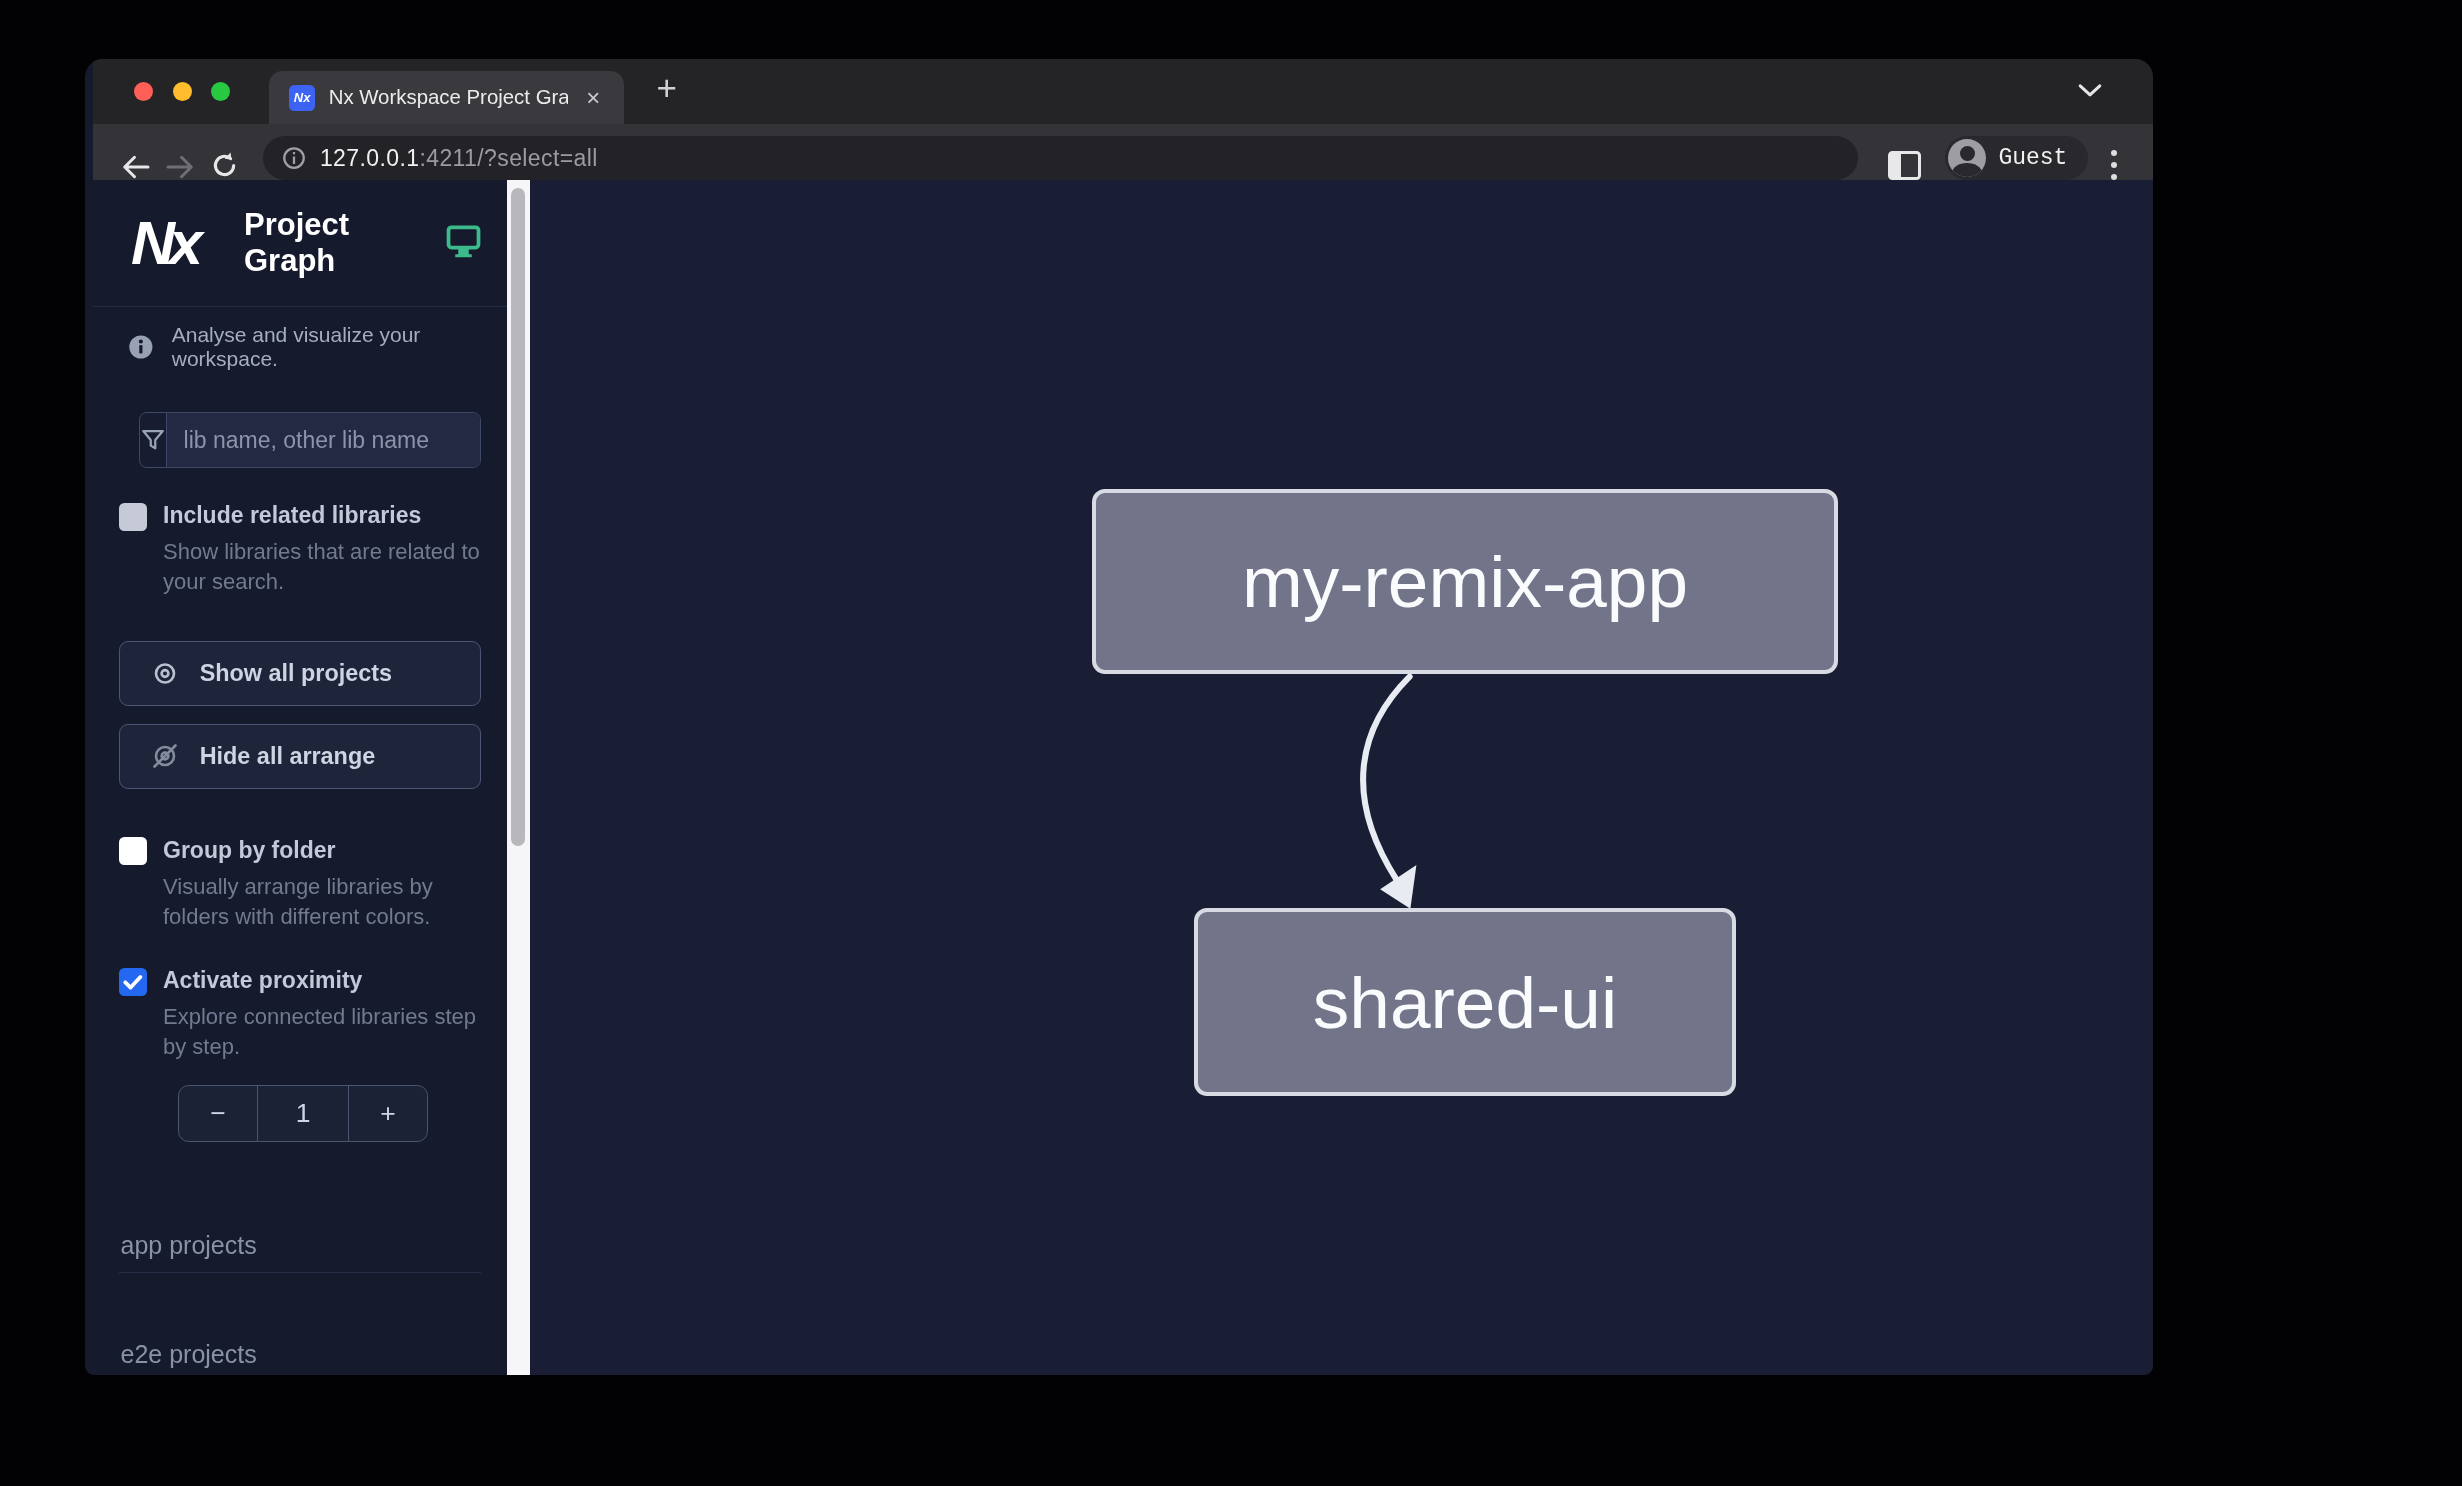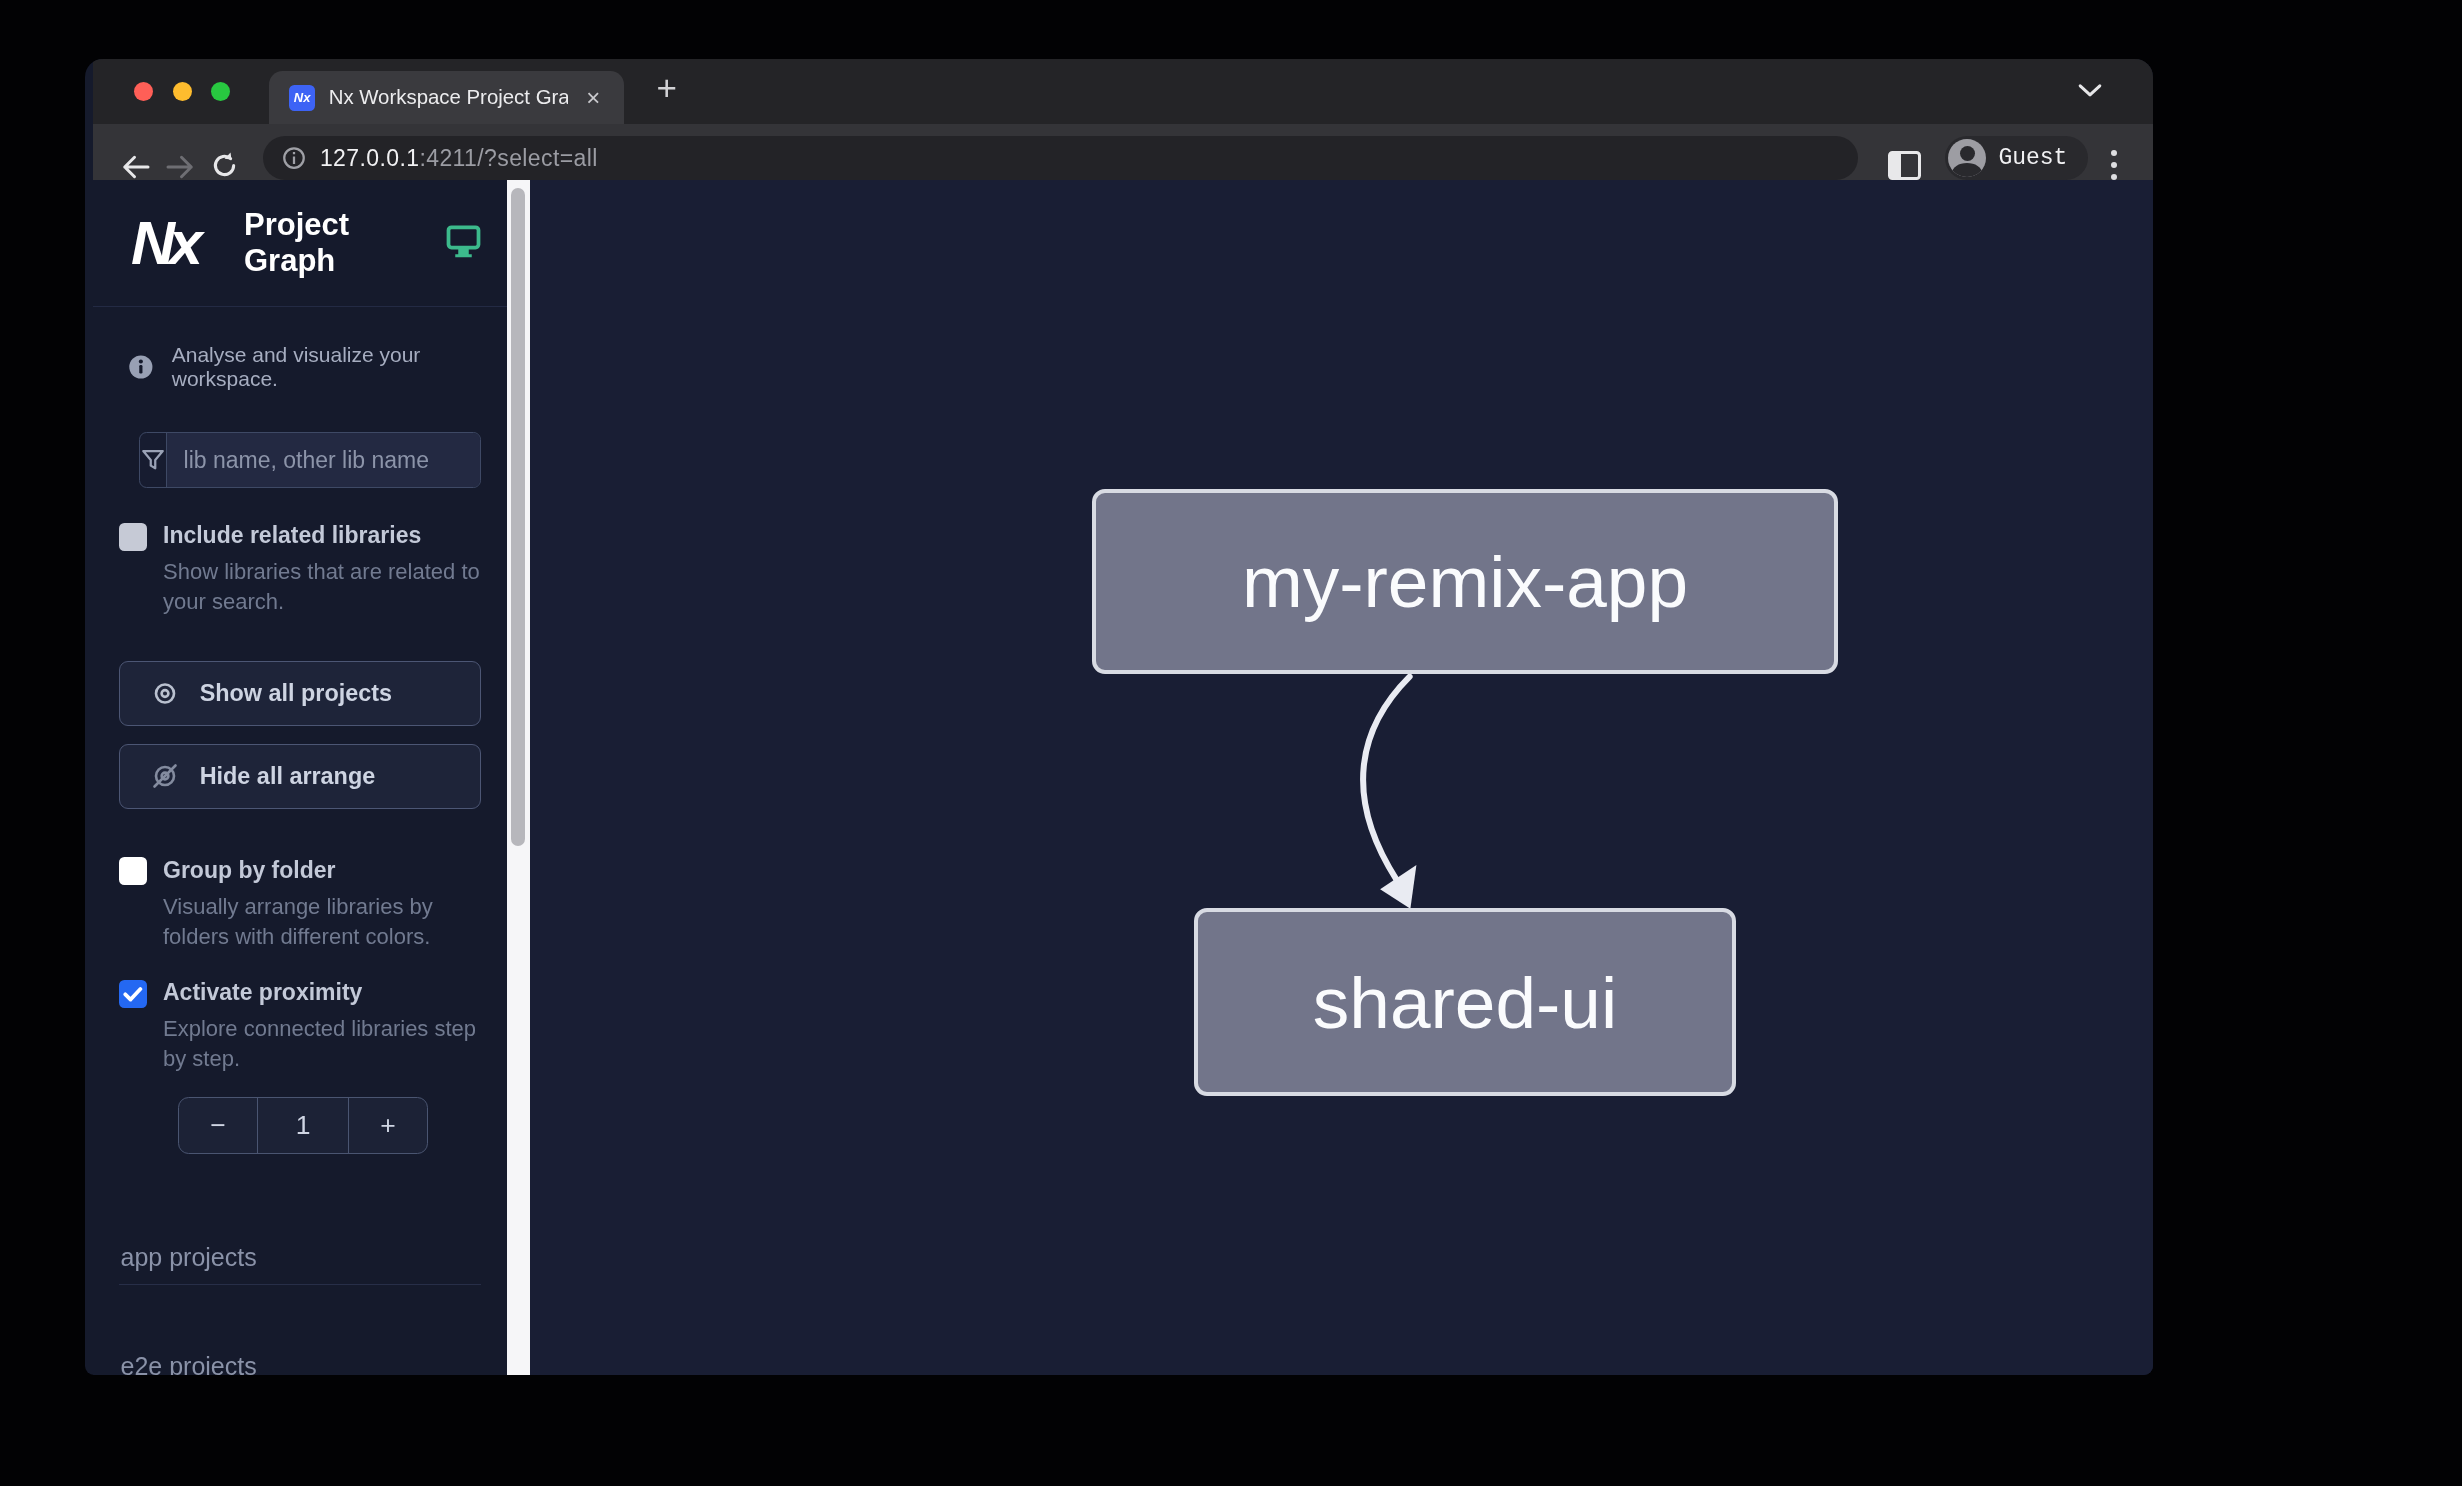--- a/index.html
+++ b/index.html
@@ -47,21 +47,21 @@
   .vscroll .thumb { position: absolute; left: 3.8px; top: 7.6px; width: 14.4px; height: 658px; border-radius: 7.6px; background: #b7b7bc; }
   .canvas { flex: 1; background: #191e34; position: relative; }
 
   .sb-header { height: 127px; display: flex; align-items: center; padding: 0 26px 0 38px;
                border-bottom: 1.5px solid #232a44; }
   .nx-logo { color: #ffffff; font-size: 61px; font-weight: 900; letter-spacing: -6px; line-height: 1; font-style: italic; }
   .sb-title { color: #ffffff; font-size: 31px; font-weight: 700; margin-left: 47px; }
   .monitor-icon { margin-left: 27px; }
 
   .sb-body { padding: 0 26px; }
-  .info-row { display: flex; align-items: center; gap: 18px; margin-top: 36px; padding-left: 9px; }
+  .info-row { display: flex; align-items: center; gap: 18px; margin-top: 16px; padding-left: 9px; }
   .info-text { color: #a6adc0; font-size: 21px; }
 
   .filter { margin-top: 41px; height: 56px; border: 1.5px solid #3e4965; border-radius: 7.6px; display: flex;
             overflow: hidden; background: #171c30; margin-left: 20px; }
   .filter-icon-cell { width: 51px; display: flex; align-items: center; justify-content: center; border-right: 1.5px solid #3e4965; }
   .filter input { flex: 1; background: #232942; border: none; outline: none; color: #c3c9d8;
                   font-size: 23px; padding: 0 16.6px; font-family: "Liberation Sans", sans-serif; }
   .filter input::placeholder { color: #8c94a9; opacity: 1; }
 
   .opt { margin-top: 33px; display: grid; grid-template-columns: 44px 1fr; }
@@ -214,21 +214,21 @@
             </svg>
           <span>Hide all arrange</span>
         </button>
 
         <div class="opt" style="margin-top:47px">
           <div class="cb white"></div>
           <div class="opt-label">Group by folder</div>
           <div class="opt-desc">Visually arrange libraries by folders with different colors.</div>
         </div>
 
-        <div class="opt" style="margin-top:27px">
+        <div class="opt" style="margin-top:35px">
           <div class="cb checked">
             <svg width="19.7" height="16.6" viewBox="0 0 26 22">
                 <path d="M3 11 L10 18 L23 4" fill="none" stroke="#ffffff" stroke-width="5" stroke-linecap="round" stroke-linejoin="round"></path>
               </svg>
           </div>
           <div class="opt-label">Activate proximity</div>
           <div class="opt-desc">Explore connected libraries step by step.</div>
         </div>
 
         <div class="stepper">

